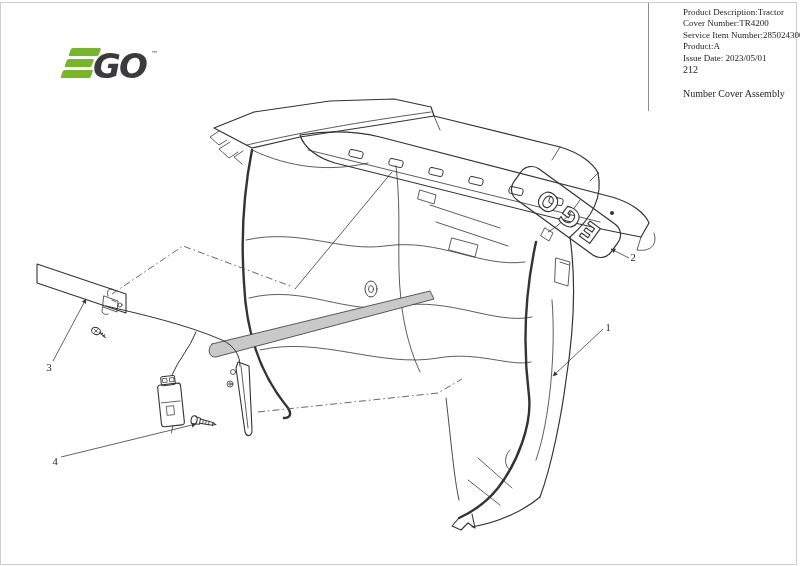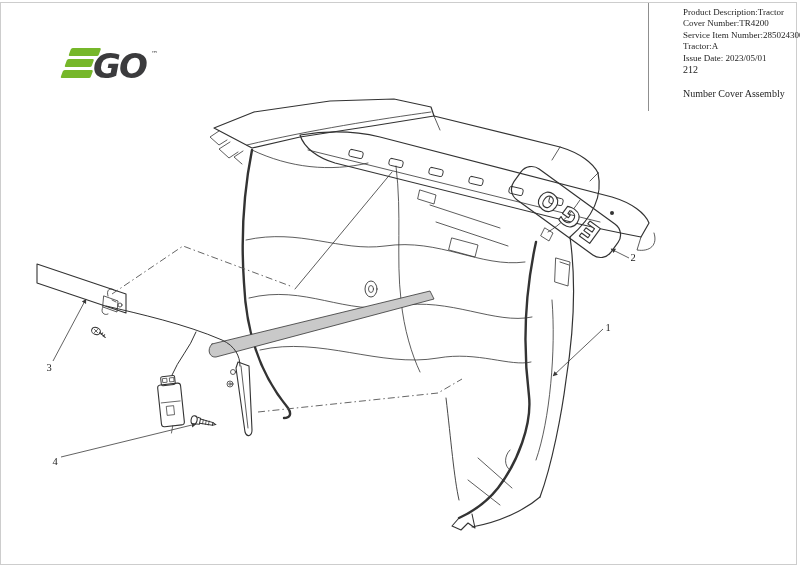--- a/index.html
+++ b/index.html
@@ -41,21 +41,21 @@
     <rect x="13" y="24" width="30" height="8" rx="1.5"></rect>
   </g>
   <text x="48" y="32" font-family="DejaVu Sans, sans-serif" font-size="34" font-weight="bold" font-style="italic" letter-spacing="-2" fill="#3b3b3d">GO</text>
   <text x="106" y="10" font-family="DejaVu Sans, sans-serif" font-size="7" fill="#3b3b3d">™</text>
 </svg>
 
 <div class="info-panel">
   <div>Product Description:Tractor</div>
   <div>Cover Number:TR4200</div>
   <div>Service Item Number:2850243001S01</div>
-  <div>Tractor:A</div>
+  <div>Product:A</div>
   <div>Issue Date: 2023/05/01</div>
 </div>
 <div class="section-row">
   <span>212</span>
   <span>Number Cover Assembly</span>
 </div>
 
 <svg class="diagram-svg" viewBox="0 0 800 566">
   <defs>
     <marker id="arr" markerWidth="8" markerHeight="8" refX="5.5" refY="3" orient="auto">

